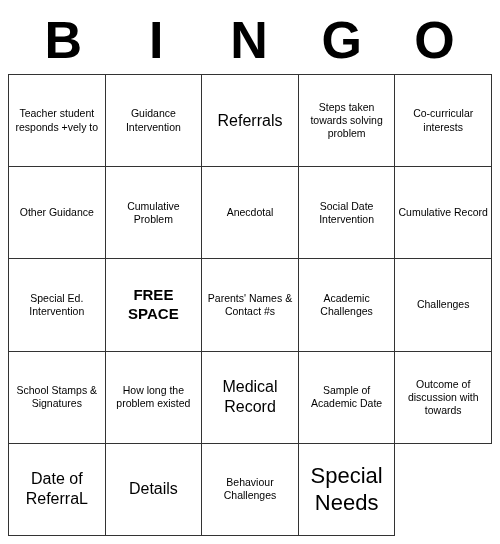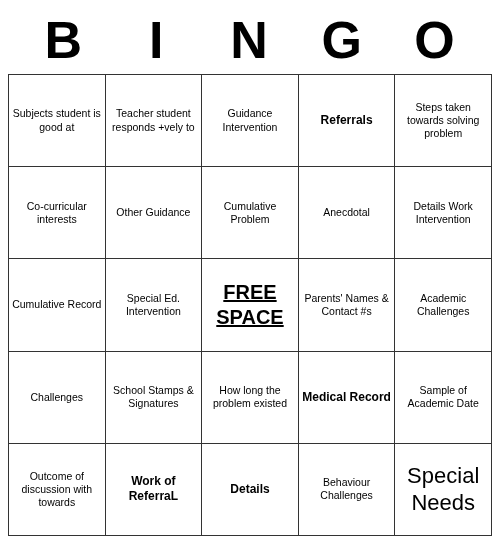--- a/index.html
+++ b/index.html
@@ -41,63 +41,61 @@
       border-bottom: 1px solid #333;
       display: flex;
       align-items: center;
       justify-content: center;
       text-align: center;
       padding: 3px;
       font-size: 10.5px;
       line-height: 1.25;
     }
     .cell.free-space {
-      font-size: 20px;
+      font-size: 15px;
       font-weight: bold;
-      text-decoration: underline;
     }
     .cell.large-text {
-      font-size: 12px;
-      font-weight: bold;
+      font-size: 16px;
+      font-weight: normal;
     }
     .cell.xl-text {
       font-size: 22px;
       font-weight: normal;
     }
   </style>
 </head>
 <body>
 
 <div class="bingo-title">
   <span>B</span>
   <span>I</span>
   <span>N</span>
   <span>G</span>
   <span>O</span>
 </div>
 
 <div class="bingo-grid" id="grid">
-<div class="cell">Subjects student is good at</div>
     <div class="cell">Teacher student responds +vely to</div>
     <div class="cell">Guidance Intervention</div>
     <div class="cell large-text">Referrals</div>
     <div class="cell">Steps taken towards solving problem</div>
     <div class="cell">Co-curricular interests</div>
     <div class="cell">Other Guidance</div>
     <div class="cell">Cumulative Problem</div>
     <div class="cell">Anecdotal</div>
-    <div class="cell">Details Work Intervention</div>
+    <div class="cell">Social Date Intervention</div>
     <div class="cell">Cumulative Record</div>
     <div class="cell">Special Ed. Intervention</div>
     <div class="cell free-space">FREE SPACE</div>
     <div class="cell">Parents' Names &amp; Contact #s</div>
     <div class="cell">Academic Challenges</div>
     <div class="cell">Challenges</div>
     <div class="cell">School Stamps &amp; Signatures</div>
     <div class="cell">How long the problem existed</div>
     <div class="cell large-text">Medical Record</div>
     <div class="cell">Sample of Academic Date</div>
     <div class="cell">Outcome of discussion with towards</div>
-    <div class="cell large-text">Work of ReferraL</div>
+    <div class="cell large-text">Date of ReferraL</div>
     <div class="cell large-text">Details</div>
     <div class="cell">Behaviour Challenges</div>
     <div class="cell xl-text">Special Needs</div>
   </div>
 
 </body></html>

